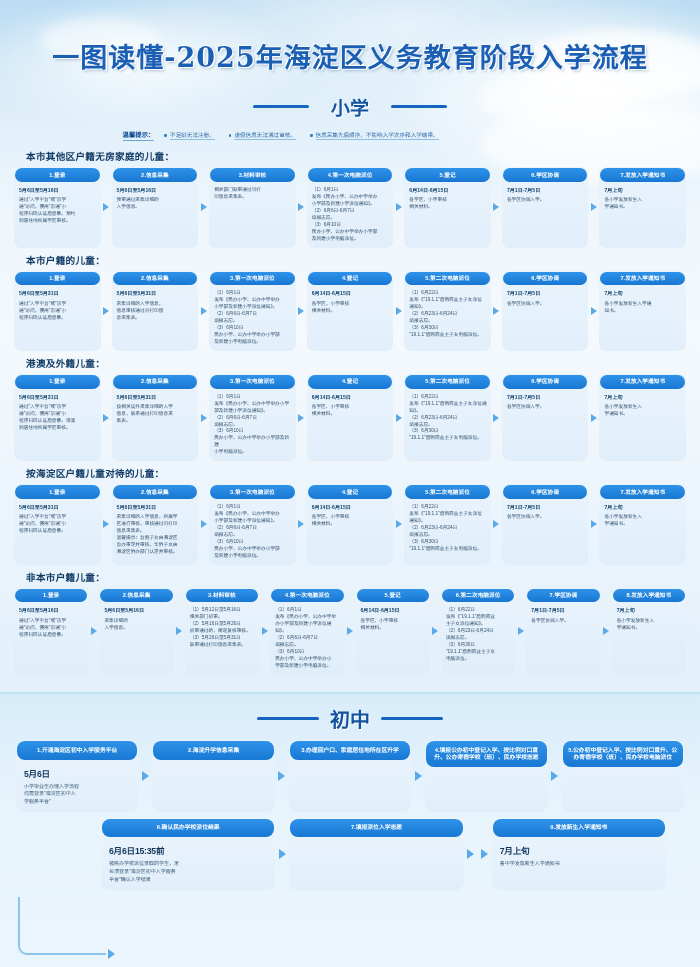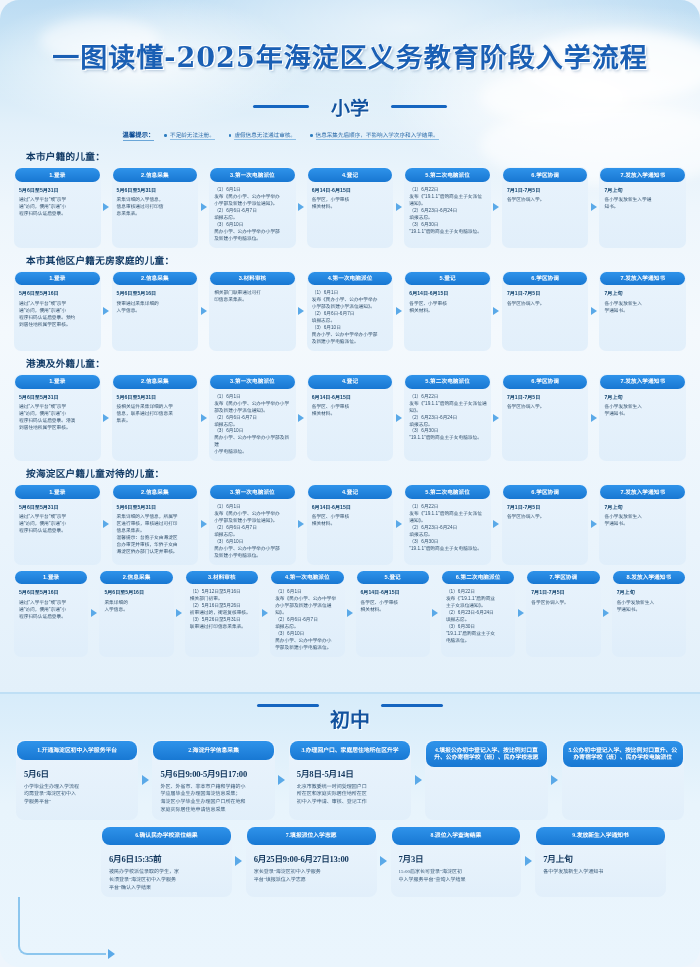--- a/index.html
+++ b/index.html
@@ -1,21 +1,21 @@
 <!DOCTYPE html>
 <html lang="zh-CN"><head>
 <meta charset="utf-8">
 <style>
   html,body{margin:0;padding:0;}
   body{
     width:700px;height:967px;overflow:hidden;
     font-family:"Liberation Sans","DejaVu Sans",sans-serif;
     background:#eef5fc;
   }
-  #page{position:relative;width:700px;height:967px;overflow:hidden;border-radius:19px;}
+  #page{position:relative;width:700px;height:967px;overflow:hidden;}
 
   
   .primary-panel{
     position:relative;
     width:700px;height:692px;
     background:
       radial-gradient(ellipse 300px 130px at 86% 14%, rgba(255,255,255,.95) 0%, rgba(255,255,255,.55) 40%, rgba(255,255,255,0) 72%),
       radial-gradient(ellipse 220px 90px at 20% 9%, rgba(255,255,255,.85) 0%, rgba(255,255,255,.35) 45%, rgba(255,255,255,0) 75%),
       radial-gradient(ellipse 420px 150px at 58% 4%, rgba(255,255,255,.6) 0%, rgba(255,255,255,0) 70%),
       linear-gradient(180deg,#bcdcf3 0%, #cfe7f6 9%, #e2f0fa 18%, #eef6fc 30%, #f4f9fd 48%, #eaf4fc 78%, #e3f0fa 100%);
@@ -112,30 +112,30 @@
 
   
   .middle-panel{
     position:relative;
     width:700px;height:275px;
     background:linear-gradient(180deg,#d7ecfa 0%, #e8f4fc 40%, #eaf5fd 100%);
     border-top:2px solid #bfdff5;
     overflow:hidden;
   }
   .mid-title-wrap{
-    display:flex;justify-content:center;gap:11px;
+    display:flex;align-items:center;justify-content:center;gap:11px;
     padding-top:10px;
   }
   .mid-rule{width:62px;height:3px;background:#1565c0;border-radius:2px;}
   .mid-title{
     font-family:"DejaVu Serif","Liberation Serif",serif;
     font-weight:bold;font-size:20px;color:#12529e;
     text-shadow:1px 1px 0 #fff;white-space:nowrap;
   }
-  .mid-rows{padding:7px 16px 0 16px;font-family:Liberation Serif, serif;}
+  .mid-rows{padding:7px 16px 0 16px;}
   .mid-row{display:flex;align-items:stretch;margin-bottom:6px;}
   .mid-row.second{padding-left:85px;padding-right:18px;}
   .mstep{
     position:relative;
     background:linear-gradient(180deg,rgba(235,244,252,.95) 0%, rgba(224,238,250,.85) 100%);
     border-radius:8px;
     display:flex;flex-direction:column;overflow:hidden;
     flex:1 1 0;min-width:0;
   }
   .mstep-head{
@@ -198,215 +198,215 @@
           </div>
           <div class="tip-item">
             <span class="tip-dot"></span>
             <span class="tip-text">信息采集先后顺序，不影响入学次序和入学结果。</span>
           </div>
         </div>
     </div>
 
     <div class="groups" id="groups">
         <div class="group">
-          <div class="group-title">本市户籍的儿童：</div>
+          <div class="group-title">本市其他区户籍无房家庭的儿童：</div>
           <div class="row">
             <div class="step">
               <div class="step-head">1.登录</div>
               <div class="step-body">
-                <div class="step-date">5月6日至5月31日</div>
+                <div class="step-date">5月6日至5月16日</div>
                 <div class="step-desc">
                   <span class="ln">通过"入学平台"或"京学</span>
                   <span class="ln">通"访问，使用"京通"小</span>
-                  <span class="ln">程序扫码认证后登录。</span>
+                  <span class="ln">程序扫码认证后登录。预约</span>
+                  <span class="ln">到居住地所属学区审核。</span>
                 </div>
               </div>
             </div>
             <div class="arrow">
               <i></i>
             </div>
             <div class="step">
               <div class="step-head">2.信息采集</div>
               <div class="step-body">
-                <div class="step-date">5月6日至5月31日</div>
-                <div class="step-desc">
-                  <span class="ln">采集详细的入学信息，</span>
-                  <span class="ln">信息审核通过可打印信</span>
-                  <span class="ln">息采集表。</span>
-                </div>
-              </div>
-            </div>
-            <div class="arrow">
-              <i></i>
-            </div>
-            <div class="step">
-              <div class="step-head">3.第一次电脑派位</div>
+                <div class="step-date">5月6日至5月16日</div>
+                <div class="step-desc">
+                  <span class="ln">预审通过采集详细的</span>
+                  <span class="ln">入学信息。</span>
+                </div>
+              </div>
+            </div>
+            <div class="arrow">
+              <i></i>
+            </div>
+            <div class="step">
+              <div class="step-head">3.材料审核</div>
+              <div class="step-body">
+                <div class="step-desc">
+                  <span class="ln">相关部门联审通过可打</span>
+                  <span class="ln">印信息采集表。</span>
+                </div>
+              </div>
+            </div>
+            <div class="arrow">
+              <i></i>
+            </div>
+            <div class="step">
+              <div class="step-head">4.第一次电脑派位</div>
               <div class="step-body">
                 <div class="step-desc">
                   <span class="ln">（1）6月1日</span>
                   <span class="ln">发布《民办小学、公办中学举办</span>
                   <span class="ln">小学部及新建小学派位通知》。</span>
                   <span class="ln">（2）6月6日-6月7日</span>
                   <span class="ln">填报志愿。</span>
                   <span class="ln">（3）6月10日</span>
                   <span class="ln">民办小学、公办中学举办小学部</span>
                   <span class="ln">及新建小学电脑派位。</span>
                 </div>
               </div>
             </div>
             <div class="arrow">
               <i></i>
             </div>
             <div class="step">
-              <div class="step-head">4.登记</div>
+              <div class="step-head">5.登记</div>
               <div class="step-body">
                 <div class="step-date">6月14日-6月15日</div>
                 <div class="step-desc">
-                  <span class="ln">各学区，小学审核</span>
+                  <span class="ln">各学区、小学审核</span>
                   <span class="ln">相关材料。</span>
                 </div>
               </div>
             </div>
             <div class="arrow">
               <i></i>
             </div>
             <div class="step">
-              <div class="step-head">5.第二次电脑派位</div>
-              <div class="step-body">
-                <div class="step-desc">
-                  <span class="ln">（1）6月22日</span>
-                  <span class="ln">发布《"19.1.1"后购商业主子女派位</span>
-                  <span class="ln">通知》。</span>
-                  <span class="ln">（2）6月23日-6月24日</span>
-                  <span class="ln">填报志愿。</span>
-                  <span class="ln">（3）6月30日</span>
-                  <span class="ln">"19.1.1"后购商业主子女电脑派位。</span>
-                </div>
-              </div>
-            </div>
-            <div class="arrow">
-              <i></i>
-            </div>
-            <div class="step">
               <div class="step-head">6.学区协调</div>
               <div class="step-body">
                 <div class="step-date">7月1日-7月5日</div>
                 <div class="step-desc">
                   <span class="ln">各学区协调入学。</span>
                 </div>
               </div>
             </div>
             <div class="arrow">
               <i></i>
             </div>
             <div class="step">
               <div class="step-head">7.发放入学通知书</div>
               <div class="step-body">
                 <div class="step-date">7月上旬</div>
                 <div class="step-desc">
-                  <span class="ln">各小学发放新生入学通</span>
-                  <span class="ln">知书。</span>
+                  <span class="ln">各小学发放新生入</span>
+                  <span class="ln">学通知书。</span>
                 </div>
               </div>
             </div>
           </div>
         </div>
         <div class="group">
-          <div class="group-title">本市其他区户籍无房家庭的儿童：</div>
+          <div class="group-title">本市户籍的儿童：</div>
           <div class="row">
             <div class="step">
               <div class="step-head">1.登录</div>
               <div class="step-body">
-                <div class="step-date">5月6日至5月16日</div>
+                <div class="step-date">5月6日至5月31日</div>
                 <div class="step-desc">
                   <span class="ln">通过"入学平台"或"京学</span>
                   <span class="ln">通"访问，使用"京通"小</span>
-                  <span class="ln">程序扫码认证后登录。预约</span>
-                  <span class="ln">到居住地所属学区审核。</span>
+                  <span class="ln">程序扫码认证后登录。</span>
                 </div>
               </div>
             </div>
             <div class="arrow">
               <i></i>
             </div>
             <div class="step">
               <div class="step-head">2.信息采集</div>
               <div class="step-body">
-                <div class="step-date">5月6日至5月16日</div>
-                <div class="step-desc">
-                  <span class="ln">预审通过采集详细的</span>
-                  <span class="ln">入学信息。</span>
-                </div>
-              </div>
-            </div>
-            <div class="arrow">
-              <i></i>
-            </div>
-            <div class="step">
-              <div class="step-head">3.材料审核</div>
-              <div class="step-body">
-                <div class="step-desc">
-                  <span class="ln">相关部门联审通过可打</span>
-                  <span class="ln">印信息采集表。</span>
-                </div>
-              </div>
-            </div>
-            <div class="arrow">
-              <i></i>
-            </div>
-            <div class="step">
-              <div class="step-head">4.第一次电脑派位</div>
+                <div class="step-date">5月6日至5月31日</div>
+                <div class="step-desc">
+                  <span class="ln">采集详细的入学信息，</span>
+                  <span class="ln">信息审核通过可打印信</span>
+                  <span class="ln">息采集表。</span>
+                </div>
+              </div>
+            </div>
+            <div class="arrow">
+              <i></i>
+            </div>
+            <div class="step">
+              <div class="step-head">3.第一次电脑派位</div>
               <div class="step-body">
                 <div class="step-desc">
                   <span class="ln">（1）6月1日</span>
                   <span class="ln">发布《民办小学、公办中学举办</span>
                   <span class="ln">小学部及新建小学派位通知》。</span>
                   <span class="ln">（2）6月6日-6月7日</span>
                   <span class="ln">填报志愿。</span>
                   <span class="ln">（3）6月10日</span>
                   <span class="ln">民办小学、公办中学举办小学部</span>
                   <span class="ln">及新建小学电脑派位。</span>
                 </div>
               </div>
             </div>
             <div class="arrow">
               <i></i>
             </div>
             <div class="step">
-              <div class="step-head">5.登记</div>
+              <div class="step-head">4.登记</div>
               <div class="step-body">
                 <div class="step-date">6月14日-6月15日</div>
                 <div class="step-desc">
-                  <span class="ln">各学区、小学审核</span>
+                  <span class="ln">各学区，小学审核</span>
                   <span class="ln">相关材料。</span>
                 </div>
               </div>
             </div>
             <div class="arrow">
               <i></i>
             </div>
             <div class="step">
+              <div class="step-head">5.第二次电脑派位</div>
+              <div class="step-body">
+                <div class="step-desc">
+                  <span class="ln">（1）6月22日</span>
+                  <span class="ln">发布《"19.1.1"后购商业主子女派位</span>
+                  <span class="ln">通知》。</span>
+                  <span class="ln">（2）6月23日-6月24日</span>
+                  <span class="ln">填报志愿。</span>
+                  <span class="ln">（3）6月30日</span>
+                  <span class="ln">"19.1.1"后购商业主子女电脑派位。</span>
+                </div>
+              </div>
+            </div>
+            <div class="arrow">
+              <i></i>
+            </div>
+            <div class="step">
               <div class="step-head">6.学区协调</div>
               <div class="step-body">
                 <div class="step-date">7月1日-7月5日</div>
                 <div class="step-desc">
                   <span class="ln">各学区协调入学。</span>
                 </div>
               </div>
             </div>
             <div class="arrow">
               <i></i>
             </div>
             <div class="step">
               <div class="step-head">7.发放入学通知书</div>
               <div class="step-body">
                 <div class="step-date">7月上旬</div>
                 <div class="step-desc">
-                  <span class="ln">各小学发放新生入</span>
-                  <span class="ln">学通知书。</span>
+                  <span class="ln">各小学发放新生入学通</span>
+                  <span class="ln">知书。</span>
                 </div>
               </div>
             </div>
           </div>
         </div>
         <div class="group">
           <div class="group-title">港澳及外籍儿童：</div>
           <div class="row">
             <div class="step">
               <div class="step-head">1.登录</div>
@@ -608,20 +608,21 @@
                 <div class="step-date">7月上旬</div>
                 <div class="step-desc">
                   <span class="ln">各小学发放新生入</span>
                   <span class="ln">学通知书。</span>
                 </div>
               </div>
             </div>
           </div>
         </div>
         <div class="group">
+          <div class="group-title">非本市户籍儿童：</div>
           <div class="row">
             <div class="step">
               <div class="step-head">1.登录</div>
               <div class="step-body">
                 <div class="step-date">5月6日至5月16日</div>
                 <div class="step-desc">
                   <span class="ln">通过"入学平台"或"京学</span>
                   <span class="ln">通"访问，使用"京通"小</span>
                   <span class="ln">程序扫码认证后登录。</span>
                 </div>
@@ -753,43 +754,26 @@
                 <span class="ln">均需登录"海淀区初中入</span>
                 <span class="ln">学服务平台"</span>
               </div>
             </div>
           </div>
           <div class="marrow">
             <i></i>
           </div>
           <div class="mstep">
             <div class="mstep-head">2.海淀升学信息采集</div>
-            <div class="mstep-body">
-              <div class="mstep-date">5月6日9:00-5月9日17:00</div>
-              <div class="mstep-desc">
-                <span class="ln">外区、外省市、非本市户籍和学籍的小</span>
-                <span class="ln">学应届毕业生办理回海淀信息采集；</span>
-                <span class="ln">海淀区小学毕业生办理回户口所在地和</span>
-                <span class="ln">家庭实际居住地申请信息采集</span>
-              </div>
-            </div>
           </div>
           <div class="marrow">
             <i></i>
           </div>
           <div class="mstep">
             <div class="mstep-head">3.办理回户口、家庭居住地所在区升学</div>
-            <div class="mstep-body">
-              <div class="mstep-date">5月8日-5月14日</div>
-              <div class="mstep-desc">
-                <span class="ln">北京市教委统一时间受理回户口</span>
-                <span class="ln">所在区和家庭实际居住地所在区</span>
-                <span class="ln">初中入学申请、审核、登记工作</span>
-              </div>
-            </div>
           </div>
           <div class="marrow">
             <i></i>
           </div>
           <div class="mstep">
             <div class="mstep-head">4.填报公办初中登记入学、按比例对口直升、公办寄宿学校（班）、民办学校志愿</div>
           </div>
           <div class="marrow">
             <i></i>
           </div>
@@ -807,40 +791,23 @@
                 <span class="ln">长须登录"海淀区初中入学服务</span>
                 <span class="ln">平台"确认入学结果</span>
               </div>
             </div>
           </div>
           <div class="marrow">
             <i></i>
           </div>
           <div class="mstep">
             <div class="mstep-head">7.填报派位入学志愿</div>
-            <div class="mstep-body">
-              <div class="mstep-date">6月25日9:00-6月27日13:00</div>
-              <div class="mstep-desc">
-                <span class="ln">家长登录"海淀区初中入学服务</span>
-                <span class="ln">平台"填报派位入学志愿</span>
-              </div>
-            </div>
           </div>
           <div class="marrow">
             <i></i>
-          </div>
-          <div class="mstep">
-            <div class="mstep-head">8.派位入学查询结果</div>
-            <div class="mstep-body">
-              <div class="mstep-date">7月3日</div>
-              <div class="mstep-desc">
-                <span class="ln">15:00后家长可登录"海淀区初</span>
-                <span class="ln">中入学服务平台"查询入学结果</span>
-              </div>
-            </div>
           </div>
           <div class="marrow">
             <i></i>
           </div>
           <div class="mstep">
             <div class="mstep-head">9.发放新生入学通知书</div>
             <div class="mstep-body">
               <div class="mstep-date">7月上旬</div>
               <div class="mstep-desc">
                 <span class="ln">各中学发放新生入学通知书</span>

